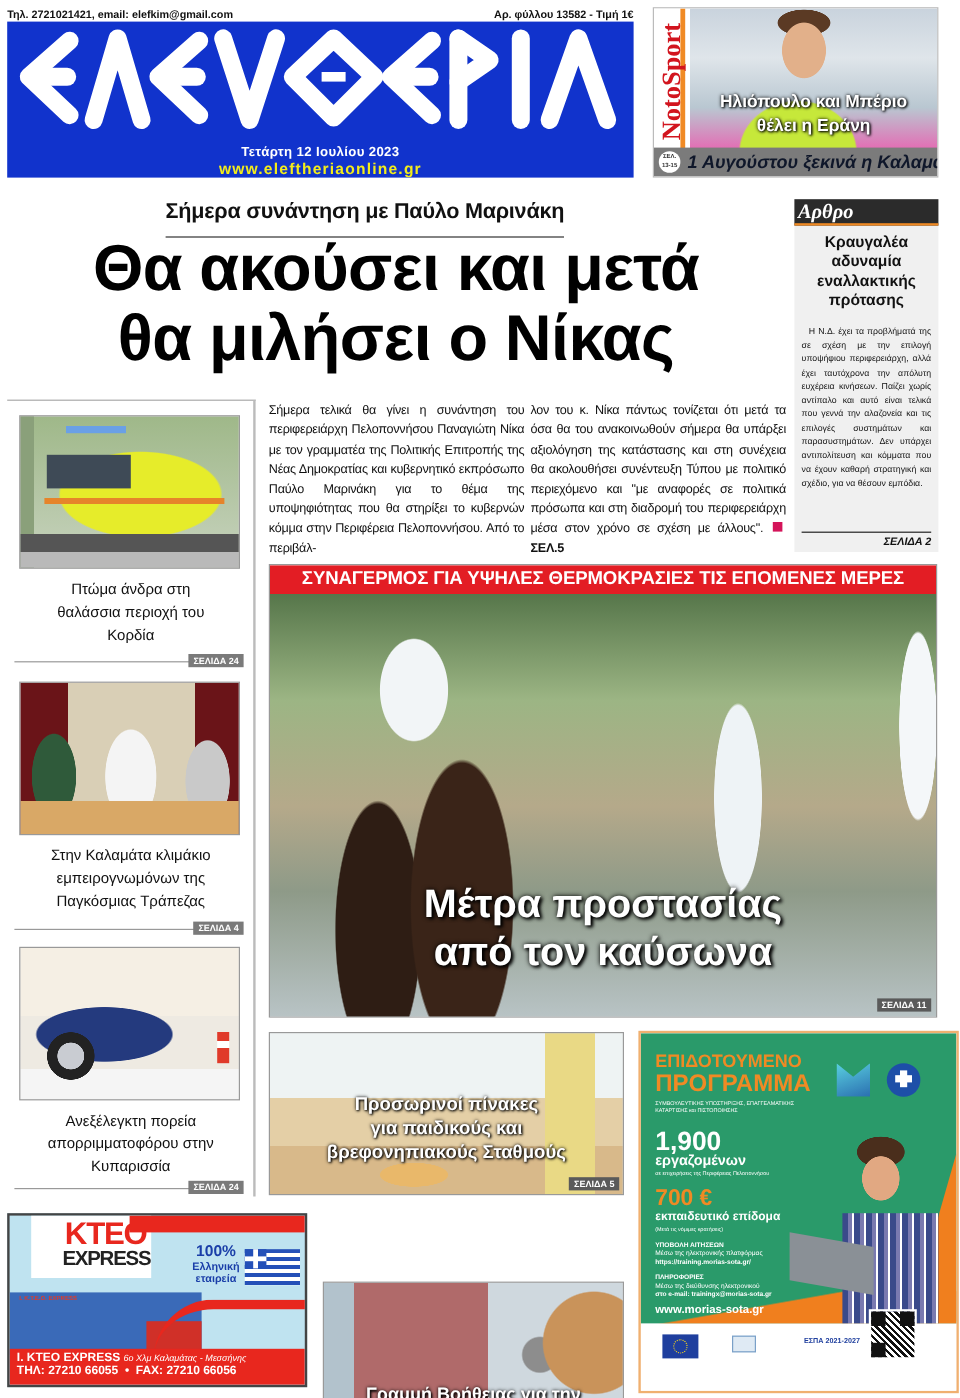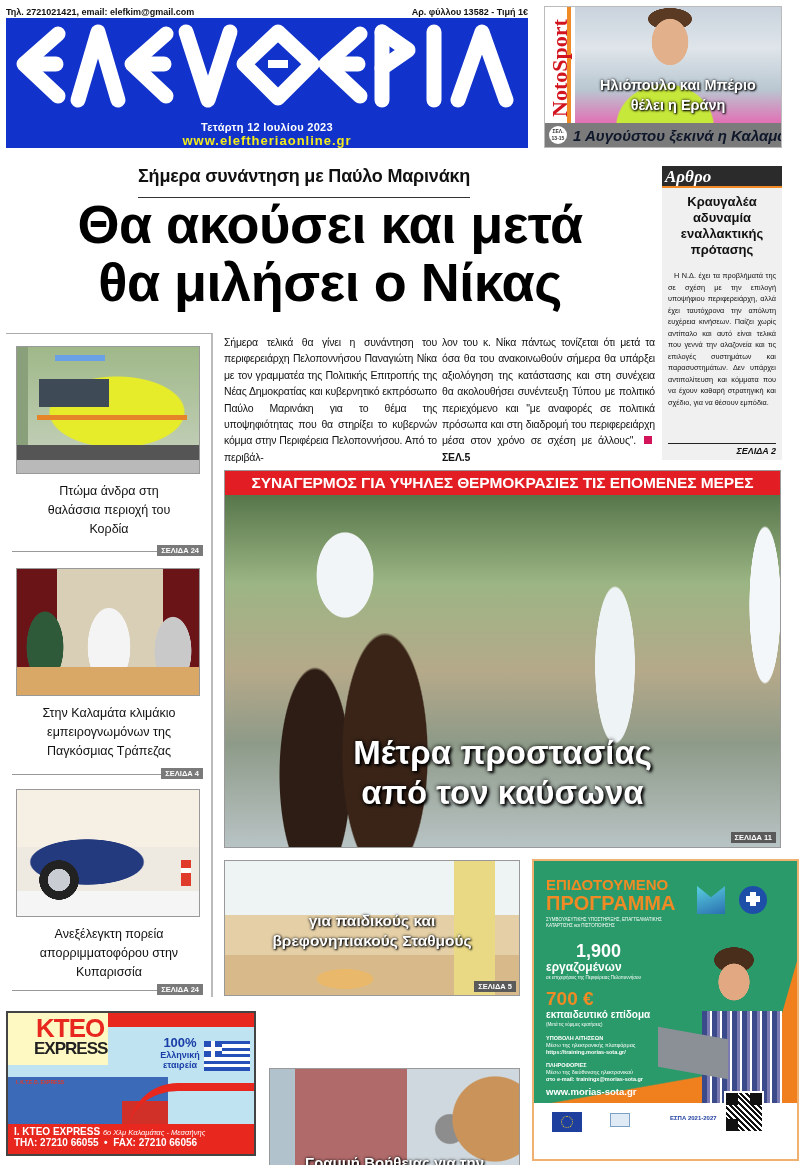--- a/index.html
+++ b/index.html
@@ -206,41 +206,42 @@
   </div>
   <div class="feature-page">ΣΕΛΙΔΑ 11</div>
 </div>
 
 <div class="abs pstory" style="left:224px;top:860px;width:296px;height:136px;
      background:
        radial-gradient(ellipse 40px 14px at 120px 118px, #e9b86a 70%, transparent 72%),
        linear-gradient(90deg, transparent 0 78%, #e9d985 78% 92%, transparent 92%),
        linear-gradient(180deg, #eef3f3 0 40%, #e4cfa6 40% 70%, #d8b98a 70%);">
   <div class="pt" style="top:50px;">
+    <div>Προσωρινοί πίνακες</div>
     <div>για παιδικούς και</div>
     <div>βρεφονηπιακούς Σταθμούς</div>
   </div>
   <div class="pg">ΣΕΛΙΔΑ 5</div>
 </div>
 
 <div class="abs pstory" style="left:269px;top:1068px;width:251px;height:145px;
      background:
        radial-gradient(ellipse 60px 60px at 225px 50px, #c9935a 70%, transparent 72%),
        radial-gradient(circle 26px at 180px 60px, #8d8d8d 55%, transparent 60%),
        linear-gradient(180deg, transparent 0 72%, #3a3f46 72%),
        linear-gradient(90deg, #b2c2cc 0 10%, #b06a6a 10% 55%, #cfd8de 55%);">
   <div class="pt" style="top:84px;font-size:15px;">
     <div>Γραμμή Βοήθειας για την</div>
     <div>πορνογραφία στο Διαδίκτυο</div>
   </div>
   <div class="pg">ΣΕΛΙΔΑ 12</div>
 </div>
 
 <div class="abs ad-kteo">
-  <div style="position:absolute;left:0;top:0;width:100px;height:52px;background:#fef9c3;">
+  <div style="position:absolute;left:18px;top:0;width:100px;height:52px;background:#ffffff;">
     <div style="position:absolute;left:28px;top:0;font-size:26px;font-weight:bold;color:#e8271e;letter-spacing:-1px;">KTEO</div>
     <div style="position:absolute;left:26px;top:26px;font-size:17px;font-weight:bold;color:#222;letter-spacing:-1px;">EXPRESS</div>
   </div>
   <div style="position:absolute;left:100px;top:0;right:0;height:14px;background:#e8271e;"></div>
   <div style="position:absolute;left:148px;top:22px;width:48px;text-align:center;color:#1a3ea8;font-weight:bold;">
     <div style="font-size:13px;">100%</div>
     <div style="font-size:9px;">Ελληνική</div>
     <div style="font-size:9px;">εταιρεία</div>
   </div>
   <div style="position:absolute;left:196px;top:28px;width:46px;height:30px;background:repeating-linear-gradient(180deg,#2450b8 0 3.3px,#fff 3.3px 6.6px);">
@@ -267,21 +268,21 @@
     <div style="font-size:15px;">ΕΠΙΔΟΤΟΥΜΕΝΟ</div>
     <div style="font-size:20px;">ΠΡΟΓΡΑΜΜΑ</div>
   </div>
   <div style="position:absolute;left:12px;top:56px;width:140px;color:#fff;font-size:4.5px;line-height:6px;">ΣΥΜΒΟΥΛΕΥΤΙΚΗΣ ΥΠΟΣΤΗΡΙΞΗΣ, ΕΠΑΓΓΕΛΜΑΤΙΚΗΣ ΚΑΤΑΡΤΙΣΗΣ και ΠΙΣΤΟΠΟΙΗΣΗΣ</div>
   <div style="position:absolute;left:163px;top:25px;width:28px;height:28px;background:linear-gradient(160deg,#5ad0e0,#2a6fb0);clip-path:polygon(0 0,50% 40%,100% 0,100% 100%,0 100%);"></div>
   <div style="position:absolute;left:205px;top:25px;width:28px;height:28px;border-radius:50%;background:#1d4fa8;">
     <div style="position:absolute;left:11px;top:6px;width:6px;height:14px;background:#fff;"></div>
     <div style="position:absolute;left:7px;top:10px;width:14px;height:6px;background:#fff;"></div>
   </div>
   <div style="position:absolute;left:12px;top:80px;color:#fff;font-weight:bold;">
-    <div style="font-size:18px;line-height:20px;margin-left:30px;">1,900</div>
+    <div style="font-size:22px;line-height:20px;">1,900</div>
     <div style="font-size:12px;line-height:13px;">εργαζομένων</div>
   </div>
   <div style="position:absolute;left:12px;top:114px;width:100px;color:#fff;font-size:4.5px;line-height:6px;">σε επιχειρήσεις της Περιφέρειας Πελοποννήσου</div>
   <div style="position:absolute;left:12px;top:128px;color:#f08a24;font-weight:bold;font-size:19px;line-height:20px;">700 €</div>
   <div style="position:absolute;left:12px;top:148px;color:#fff;font-weight:bold;font-size:10px;">εκπαιδευτικό επίδομα</div>
   <div style="position:absolute;left:12px;top:161px;color:#fff;font-size:4.5px;">(Μετά τις νόμιμες κρατήσεις)</div>
   <div style="position:absolute;left:12px;top:174px;color:#fff;font-size:5.5px;line-height:7px;width:120px;">
     <div style="font-weight:bold;">ΥΠΟΒΟΛΗ ΑΙΤΗΣΕΩΝ</div>
     <div>Μέσω της ηλεκτρονικής πλατφόρμας</div>
     <div style="font-weight:bold;">https://training.morias-sota.gr/</div>

